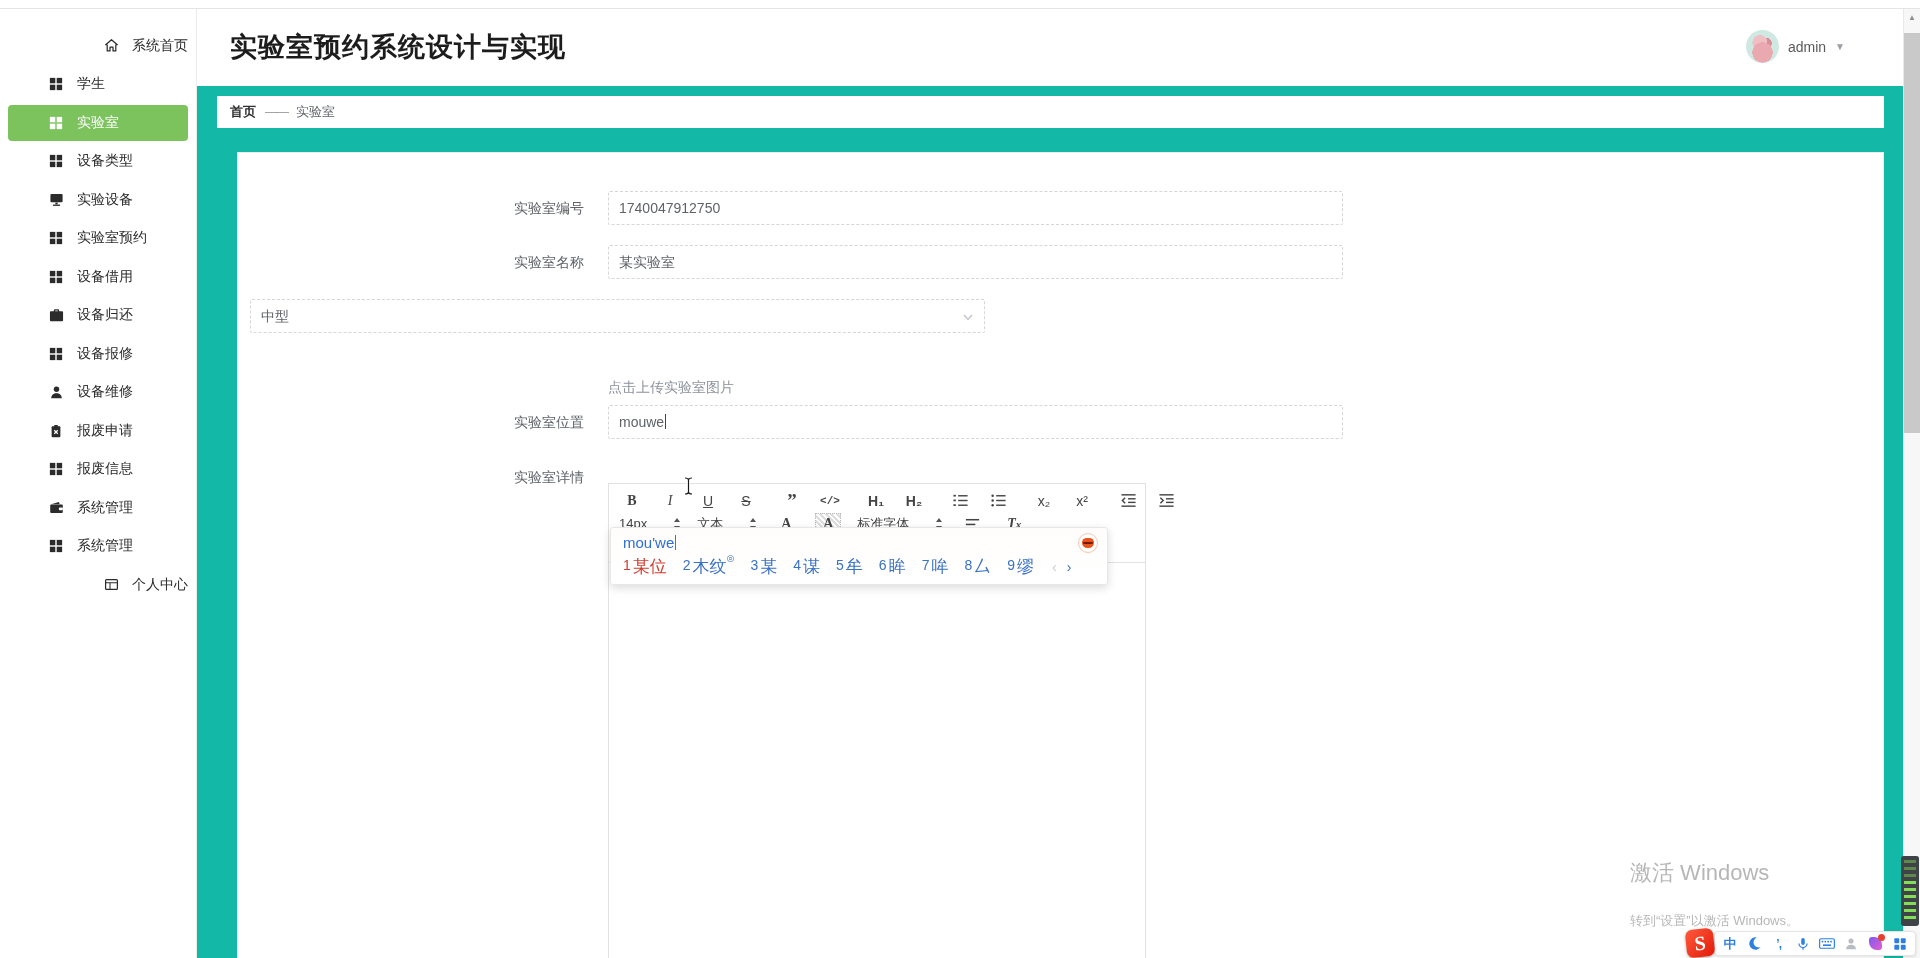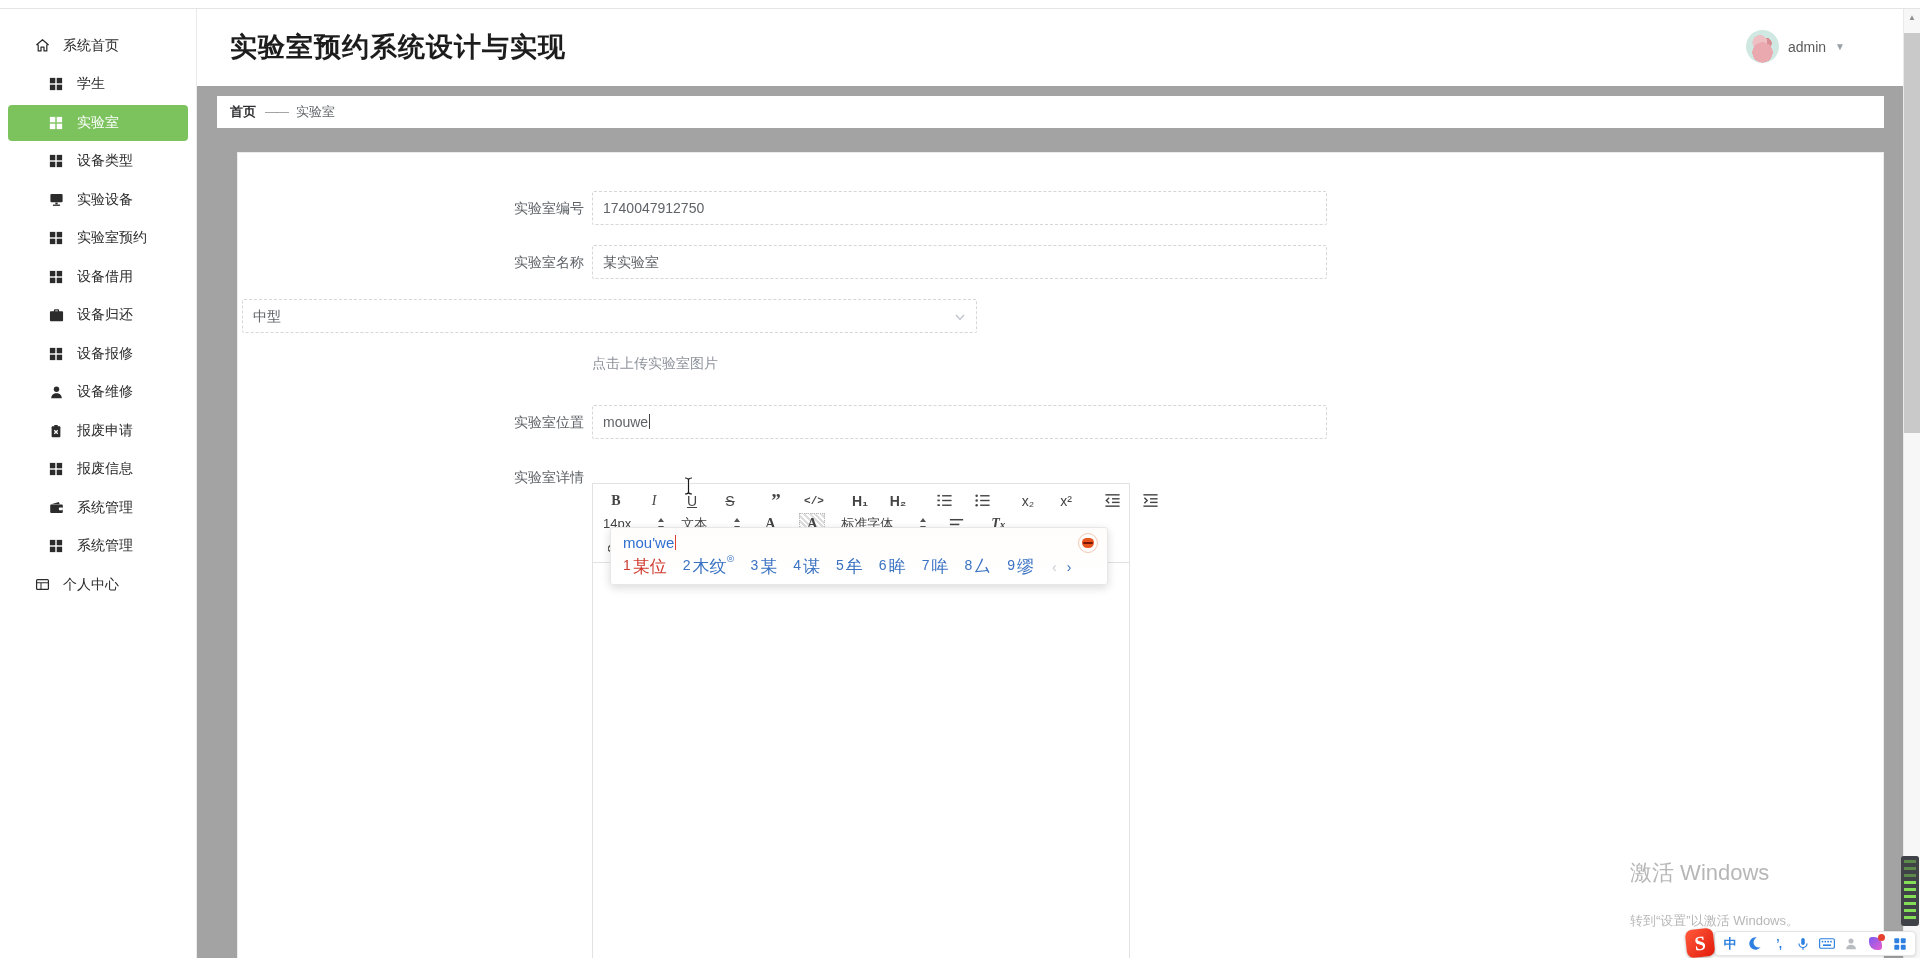--- a/index.html
+++ b/index.html
@@ -5,67 +5,67 @@
   * { margin:0; padding:0; box-sizing:border-box; }
   html,body { width:1920px; height:958px; overflow:hidden; }
   body { font-family:"Liberation Sans","DejaVu Sans",sans-serif; background:#fff; position:relative; }
   .screen { position:relative; width:1920px; height:958px; background:#fff; overflow:hidden; }
   .top-line { position:absolute; top:8px; left:0; right:0; height:1px; background:#e4e4e4; z-index:6; }
 
   
   .sidebar { position:absolute; top:9px; left:0; bottom:0; width:197px; background:#fff; border-right:1px solid #ebebeb; z-index:5; }
   .side-menu { padding-top:16px; }
   .side-item { display:flex; align-items:center; height:36px; margin:2.5px 8px; padding-left:40px; gap:13px; font-size:14px; color:#2b2b2b; border-radius:4px; cursor:pointer; }
-  .side-item.top { padding-left:26px; }
+  .side-item.top { padding-left:26px;justify-content:flex-end; }
   .side-item .icon { width:16px; height:16px; display:inline-flex; align-items:center; justify-content:center; flex:none; }
   .side-item.active { background:#7cc35e; color:#fff; }
 
   
-  .main { position:absolute; left:197px; top:9px; right:0; bottom:0; background:#a3a3a3; }
+  .main { position:absolute; left:197px; top:9px; right:0; bottom:0; background:#14b8a6; }
   .topbar { height:77px; background:#fff; position:relative; }
   .topbar h1 { position:absolute; left:33px; top:0; line-height:77px; font-size:27px; font-weight:700; color:#1c1c1c; letter-spacing:1px; }
   .user { position:absolute; right:75px; top:21px; display:flex; align-items:center; gap:9px; cursor:pointer; }
   .avatar { width:33px; height:33px; border-radius:50%;
     background:
       radial-gradient(circle at 50% 68%, #e9a9ae 0 36%, transparent 37%),
       radial-gradient(circle at 42% 38%, #eec0c4 0 26%, transparent 27%),
       radial-gradient(circle at 62% 40%, #d98f96 0 18%, transparent 19%),
       #cfe8e2; }
   .user .uname { font-size:14px; color:#5a5a5a; }
   .user .caret { font-size:10px; color:#9aa0a6; }
 
   .breadcrumb { margin:10px 36px 0 20px; background:#fff; height:32px; line-height:32px; padding-left:13px; font-size:13px; }
   .bc-home { font-weight:700; color:#303133; cursor:pointer; }
   .bc-sep { color:#9a9a9a; margin:0 9px; letter-spacing:-2px; }
   .bc-cur { color:#5f6368; }
 
   .panel { margin:24px 36px 0 40px; background:#fff; border:1px solid #ececec; height:906px; padding-top:38px; }
 
-  .form-row { display:flex; margin-bottom:20px; }
+  .form-row { display:flex; margin-bottom:20px;gap:8px; }
   .form-label { width:350px; text-align:right; padding-right:4px; line-height:34px; font-size:14px; color:#5f6368; flex:none; }
   .form-label.tight { line-height:20px; }
   .gap8 { width:4px; flex:none; }
   .t-input { width:735px; height:34px; border:1px dashed #d6d6d6; border-radius:2px; background:#fff; line-height:32px; padding:0 10px; font-size:14px; color:#5f6368; position:relative; cursor:text; }
   .t-input .chev { position:absolute; right:10px; top:0; line-height:34px; color:#c0c4cc; }
   .caret-line { display:inline-block; width:1px; height:15px; background:#444; margin-left:1px; vertical-align:-2px; }
 
   
   .img-row { align-items:flex-start; margin-bottom:0; height:58px; }
   .thumb { width:80px; height:56px; border-radius:2px; position:relative; overflow:hidden; cursor:pointer;
     background:linear-gradient(180deg,#f3f5f4 0%,#e6e9e8 55%,#c7cdca 100%); border:1px solid #e8e8e8; }
   .thumb .wallshelf { position:absolute; right:5px; top:9px; width:16px; height:26px; background:repeating-linear-gradient(180deg,#c23b36 0 5px,#efefef 5px 9px); }
   .thumb .redbox { position:absolute; left:34px; top:9px; width:7px; height:9px; background:#c0392b; }
   .thumb .cyan { position:absolute; right:21px; bottom:9px; width:15px; height:13px; background:linear-gradient(#b9f4ef,#27d3c5); box-shadow:0 0 6px #86e9df; }
   .thumb .person { position:absolute; left:11px; top:20px; width:13px; height:25px; background:#40505c; border-radius:4px 4px 0 0; }
   .thumb .head { position:absolute; left:14px; top:13px; width:8px; height:8px; border-radius:50%; background:#55433c; }
   .thumb .desk { position:absolute; left:0; bottom:0; width:100%; height:13px; background:#b7bdbb; border-top:1px solid #9aa29f; }
   .thumb .corner { position:absolute; top:0; right:0; width:0; height:0; border-top:24px solid #3ecf63; border-left:26px solid transparent; }
   .upload-box { width:78px; height:58px; margin-left:255px; border:1px solid #e3e3e3; border-radius:2px; background:#fff; display:flex; align-items:center; justify-content:center; font-size:30px; font-weight:300; color:#2f2f2f; cursor:pointer; }
   .hint-row { margin-top:16px; height:20px; margin-bottom:0; }
-  .hint { font-size:14px; color:#8d929b; line-height:20px; }
+  .hint { font-size:14px; color:#8d929b; line-height:20px;margin-top:24px; }
   .loc-row { margin-top:32px; }
   .detail-row { margin-top:28px; margin-bottom:0; }
 
   
   .editor { width:538px; border:1px solid #e2e2e2; margin-top:16px; background:#fff; }
   .toolbar { padding:5px 10px 4px; border-bottom:1px solid #e2e2e2; }
   .tb-line { display:flex; align-items:center; height:23px; }
   .ql-btn { min-width:26px; height:22px; display:inline-flex; align-items:center; justify-content:center; color:#444; font-size:14px; cursor:pointer; }
   .tb-bold { font-weight:800; font-family:"Liberation Serif",serif; }
   .tb-italic { font-style:italic; font-family:"Liberation Serif",serif; }

